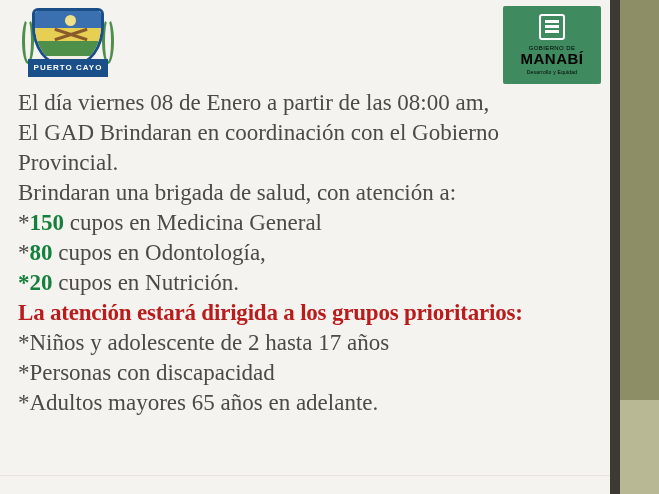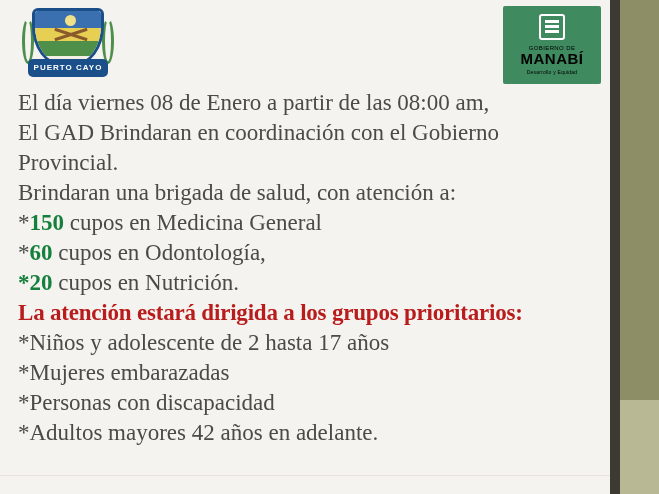--- a/index.html
+++ b/index.html
@@ -184,21 +184,21 @@
   }
   .crest .tool-a { left: 19px; transform: rotate(18deg); }
   .crest .tool-b { left: 19px; transform: rotate(-18deg); }
   .crest .ribbon {
     position: absolute;
     left: 6px;
     top: 53px;
     width: 80px;
     height: 18px;
     background: #1b4f8a;
-    border-radius: 5px;
+    border-radius: 0;
     color: #ffffff;
     font-family: "Liberation Sans", sans-serif;
     font-size: 8px;
     letter-spacing: 1px;
     text-align: center;
     line-height: 18px;
     font-weight: bold;
   }
   .crest .leaf-l, .crest .leaf-r {
     position: absolute;
@@ -277,25 +277,24 @@
 <div class="content">
   <div class="line para">El día viernes 08 de Enero a partir de las 08:00 am,</div>
   <div class="line para">El GAD Brindaran en coordinación con el Gobierno</div>
   <div class="line para">Provincial.</div>
   <div class="line para">Brindaran una brigada de salud, con atención a:</div>
 
   <div class="line">
     <span>*</span><span class="num">150</span><span> cupos en Medicina General</span>
   </div>
   <div class="line">
-    <span>*</span><span class="num">60</span><span> cupos en Odontología,</span>
+    <span>*</span><span class="num">80</span><span> cupos en Odontología,</span>
   </div>
   <div class="line">
     <span class="num">*</span><span class="num">20</span><span> cupos en Nutrición.</span>
   </div>
 
   <div class="line highlight">La atención estará dirigida a los grupos prioritarios:</div>
 
   <div class="line">*Niños y adolescente de 2 hasta 17 años</div>
-  <div class="line">*Mujeres embarazadas</div>
   <div class="line">*Personas con discapacidad</div>
-  <div class="line">*Adultos mayores 42 años en adelante.</div>
+  <div class="line">*Adultos mayores 65 años en adelante.</div>
 </div>
 
 </body></html>

